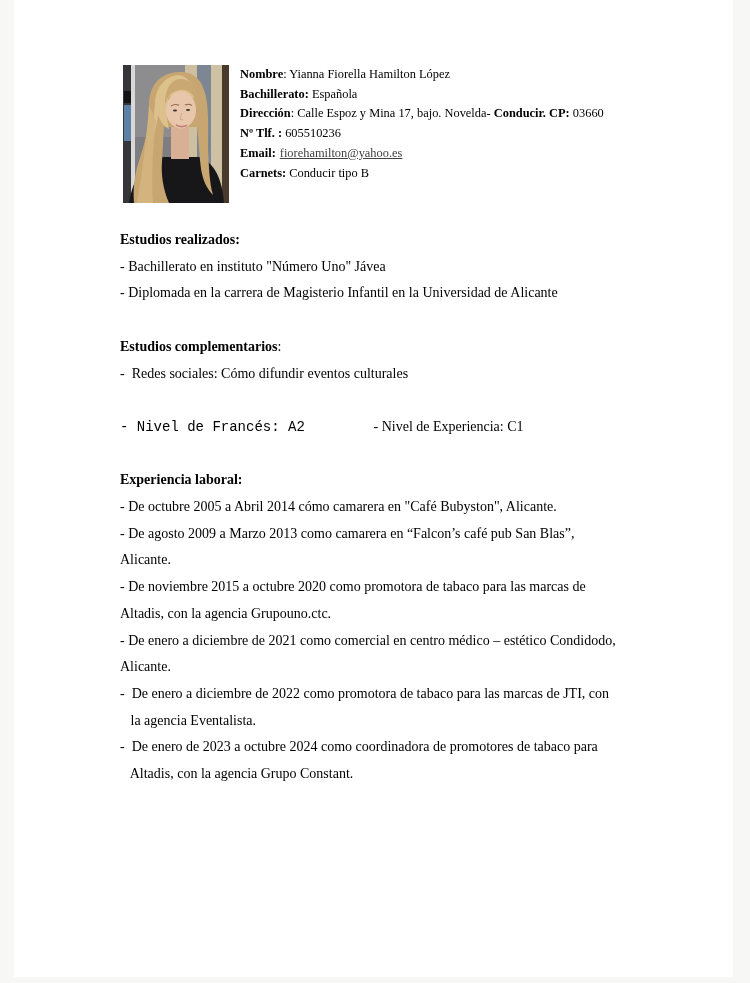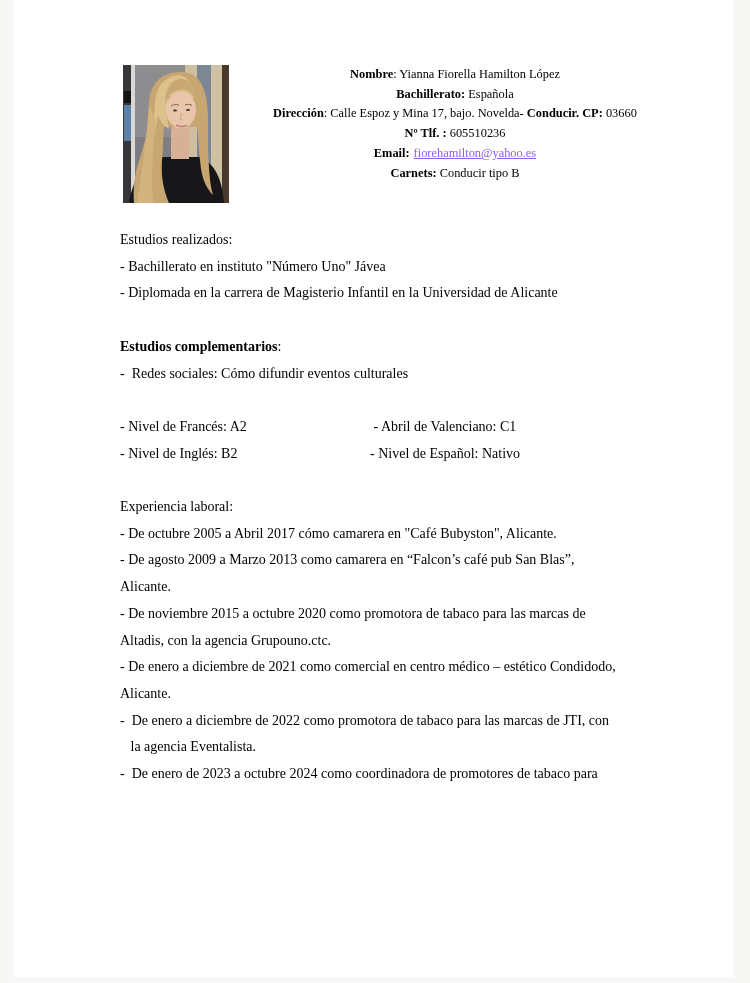--- a/index.html
+++ b/index.html
@@ -27,42 +27,41 @@
     width: 106px; height: 138px;
     flex: 0 0 auto;
     overflow: hidden;
   }
   .photo-frame svg { display: block; }
   .info {
     margin-left: 11px;
     font-size: 12.4px;
     line-height: 19.7px;
     width: 430px;
-    text-align: center;
   }
   .iline { white-space: pre; }
   .iline b { font-weight: bold; }
   .email-link {
-    color: #8b5cf6;
+    color: #404040;
     text-decoration: underline;
     margin-left: 4px;
     cursor: pointer;
   }
   
   .bodytext {
     position: absolute;
     left: 106px; top: 227px;
     width: 585px;
     font-size: 14px;
     line-height: 26.7px;
   }
   .bodyline { white-space: pre; }
-  .h { font-weight: normal; }
+  .h { font-weight: bold; }
   .gap { height: 26.7px; }
-  .lang-left { display: inline-block; width: 250px; }
+  .lang-left { display: inline-block; width: 250px; font-family: Liberation Mono, monospace; }
 </style>
 </head>
 <body>
 
 <div class="page">
 
   <div class="header-block">
     <div class="photo-frame">
       <svg width="106" height="138" viewBox="0 0 106 138">
         <rect width="106" height="138" fill="#8d8d90"></rect>
@@ -106,31 +105,31 @@
     <div class="bodyline">- Bachillerato en instituto "Número Uno" Jávea</div>
     <div class="bodyline">- Diplomada en la carrera de Magisterio Infantil en la Universidad de Alicante</div>
 
     <div class="gap"></div>
 
     <div class="bodyline"><b>Estudios complementarios</b><span>:</span></div>
     <div class="bodyline">-  Redes sociales: Cómo difundir eventos culturales</div>
 
     <div class="gap"></div>
 
-    <div class="bodyline"><span class="lang-left">- Nivel de Francés: A2</span><span> - Abril de Valenciano: C1</span></div>
-    <div class="bodyline"><span class="lang-left">- Nivel de Inglés: B2</span><span>- Nivel de Español: Nativo</span></div>
+    <div class="bodyline"><span class="lang-left">- Nivel de Francés: A2</span><span> - Nivel de Experiencia: C1</span></div>
 
     <div class="gap"></div>
 
     <div class="bodyline h">Experiencia laboral:</div>
-    <div class="bodyline">- De octubre 2005 a Abril 2017 cómo camarera en "Café Bubyston", Alicante.</div>
+    <div class="bodyline">- De octubre 2005 a Abril 2014 cómo camarera en "Café Bubyston", Alicante.</div>
     <div class="bodyline">- De agosto 2009 a Marzo 2013 como camarera en “Falcon’s café pub San Blas”,</div>
     <div class="bodyline">Alicante.</div>
     <div class="bodyline">- De noviembre 2015 a octubre 2020 como promotora de tabaco para las marcas de</div>
     <div class="bodyline">Altadis, con la agencia Grupouno.ctc.</div>
     <div class="bodyline">- De enero a diciembre de 2021 como comercial en centro médico – estético Condidodo,</div>
     <div class="bodyline">Alicante.</div>
     <div class="bodyline">-  De enero a diciembre de 2022 como promotora de tabaco para las marcas de JTI, con</div>
     <div class="bodyline">   la agencia Eventalista.</div>
     <div class="bodyline">-  De enero de 2023 a octubre 2024 como coordinadora de promotores de tabaco para</div>
+    <div class="bodyline">   Altadis, con la agencia Grupo Constant.</div>
 
   </div>
 </div>
 
 </body></html>

